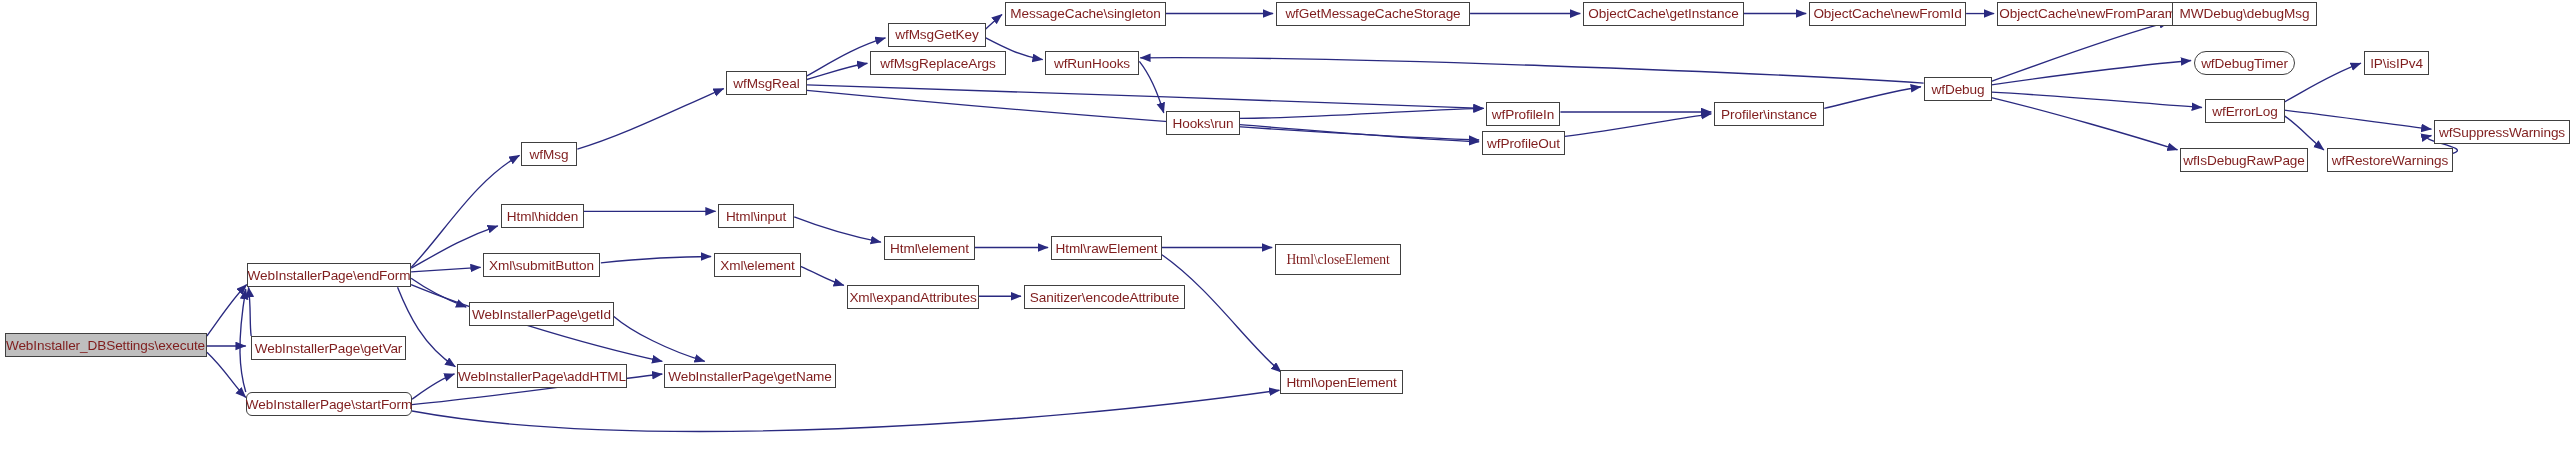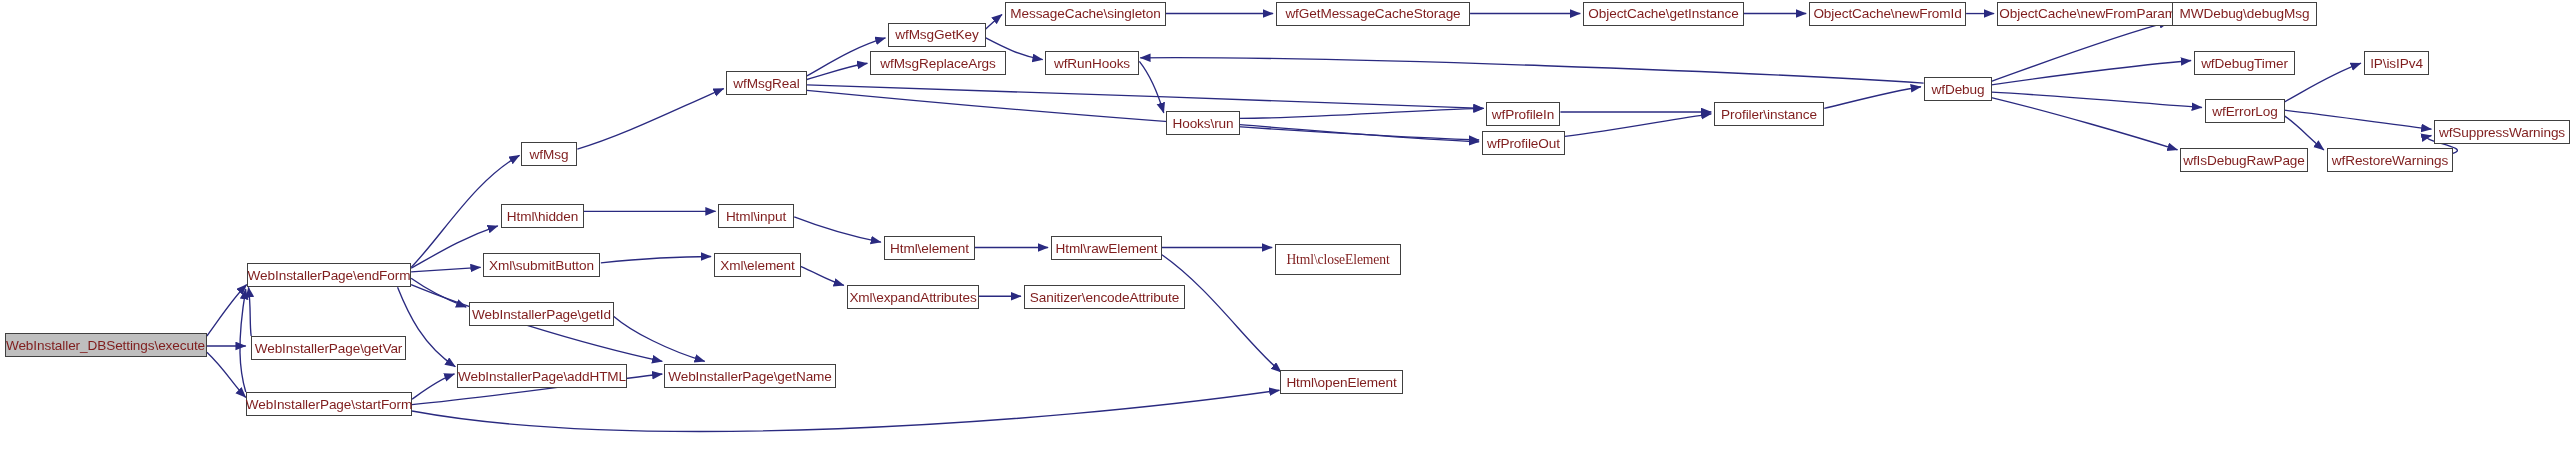--- a/index.html
+++ b/index.html
@@ -76,21 +76,21 @@
   <div id="node-layer">
       <div class="node root" style="left: 4.5px; top: 333px; width: 202px; height: 24.4px;">
         <span>WebInstaller_DBSettings\execute</span>
       </div>
       <div class="node" style="left: 247px; top: 263px; width: 164px; height: 24.4px;">
         <span>WebInstallerPage\endForm</span>
       </div>
       <div class="node" style="left: 251px; top: 336px; width: 155px; height: 24.4px;">
         <span>WebInstallerPage\getVar</span>
       </div>
-      <div class="node" style="left: 246px; top: 392px; width: 166px; height: 24.4px;">
+      <div class="node" style="left: 246px; top: 392px; width: 166px; height: 24.4px; border-radius: 6px;">
         <span>WebInstallerPage\startForm</span>
       </div>
       <div class="node" style="left: 521px; top: 142px; width: 56px; height: 24.4px;">
         <span>wfMsg</span>
       </div>
       <div class="node" style="left: 501px; top: 204px; width: 83px; height: 24.4px;">
         <span>Html\hidden</span>
       </div>
       <div class="node" style="left: 483px; top: 253px; width: 117px; height: 24.4px;">
         <span>Xml\submitButton</span>
@@ -166,21 +166,21 @@
       </div>
       <div class="node" style="left: 1997px; top: 1.8px; width: 188px; height: 24.4px;">
         <span>ObjectCache\newFromParams</span>
       </div>
       <div class="node" style="left: 1924px; top: 77px; width: 68px; height: 24.4px;">
         <span>wfDebug</span>
       </div>
       <div class="node" style="left: 2172px; top: 1.8px; width: 145px; height: 24.4px;">
         <span>MWDebug\debugMsg</span>
       </div>
-      <div class="node" style="left: 2194px; top: 51px; width: 101px; height: 24.4px;">
+      <div class="node" style="left: 2194px; top: 51px; width: 101px; height: 24.4px; border-radius: 12px;">
         <span>wfDebugTimer</span>
       </div>
       <div class="node" style="left: 2205px; top: 99px; width: 80px; height: 24.4px;">
         <span>wfErrorLog</span>
       </div>
       <div class="node" style="left: 2180px; top: 148px; width: 128px; height: 24.4px;">
         <span>wfIsDebugRawPage</span>
       </div>
       <div class="node" style="left: 2364px; top: 51px; width: 65px; height: 24.4px;">
         <span>IP\isIPv4</span>

